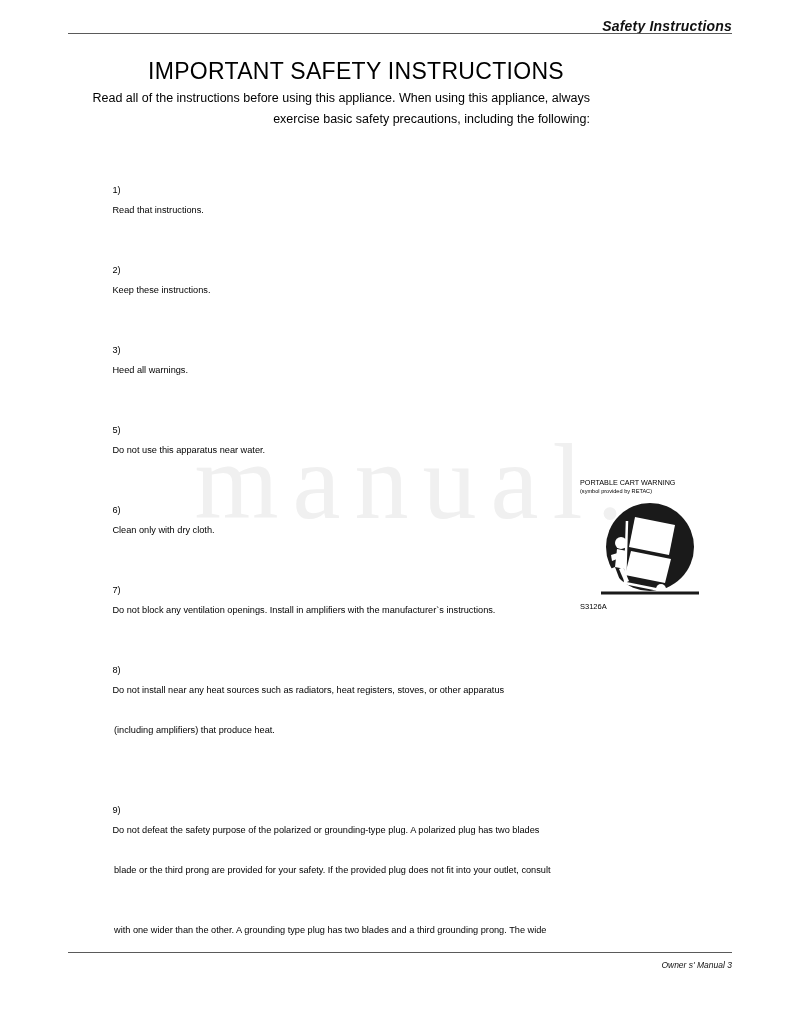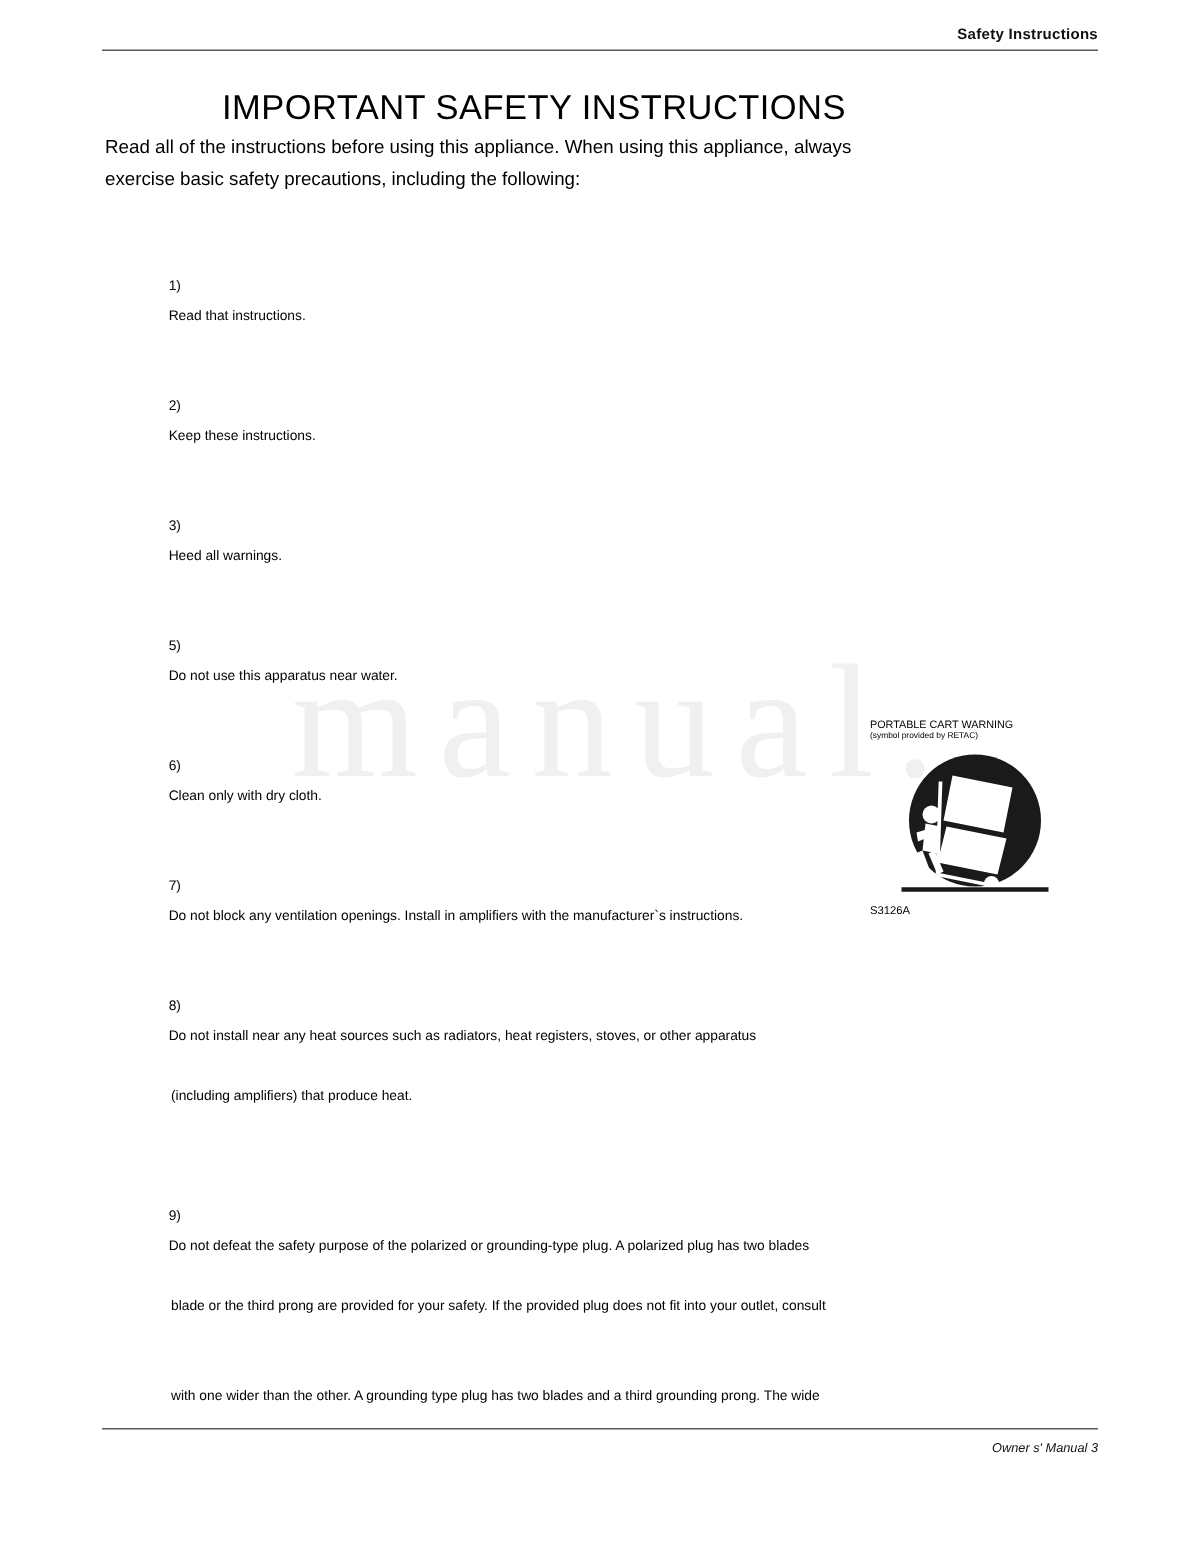--- a/index.html
+++ b/index.html
@@ -34,21 +34,22 @@
     z-index: 0;
   }
   .content {
     position: relative;
     z-index: 2;
   }
   .header {
     position: absolute;
     top: 18px;
     right: 68px;
-    font-size: 10px;
+    font-size: 14px;
+    font-style: italic;
     font-weight: bold;
     letter-spacing: 0.2px;
     color: #111;
   }
   .rule-top {
     position: absolute;
     left: 68px;
     top: 33px;
     width: 664px;
     height: 1px;
@@ -79,21 +80,21 @@
     font-size: 23px;
     font-weight: normal;
     letter-spacing: 0.3px;
     color: #000;
   }
   .subtitle {
     position: absolute;
     left: 70px;
     top: 88px;
     width: 520px;
-    text-align: left;
+    text-align: right;
     font-size: 12.5px;
     line-height: 21px;
     color: #000;
   }
   .list {
     position: absolute;
     left: 92px;
     top: 160px;
     width: 560px;
   }

